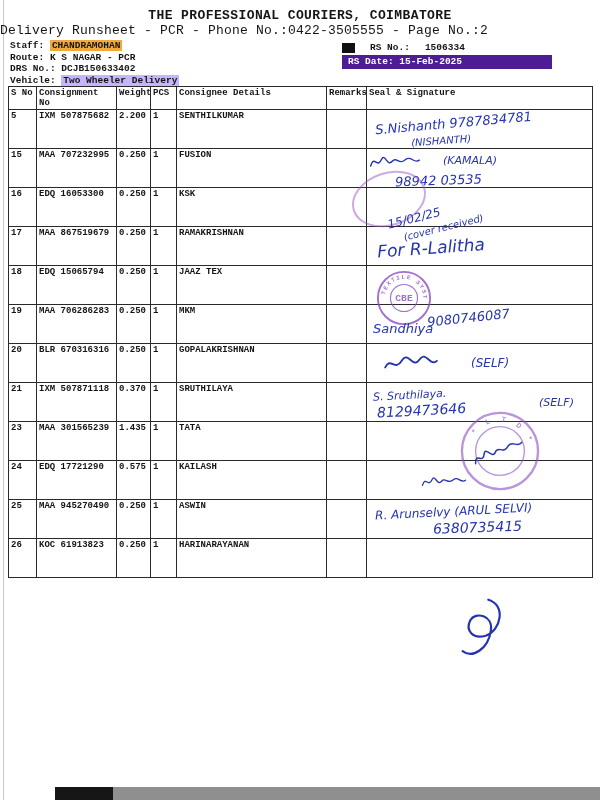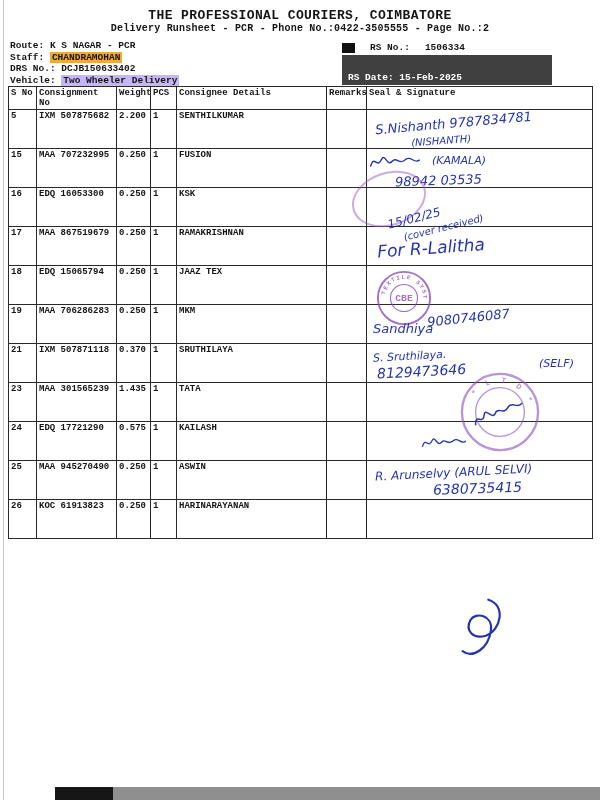--- a/index.html
+++ b/index.html
@@ -1,27 +1,27 @@
 <!DOCTYPE html>
 <html><head>
 <meta charset="utf-8">
 <style>
   html,body{margin:0;padding:0}
   body{width:600px;height:800px;position:relative;background:#ffffff;
        font-family:"Liberation Mono","DejaVu Sans Mono",monospace;color:#151515;overflow:hidden}
   .abs{position:absolute}
   .title{top:8px;left:0;width:100%;text-align:center;font-size:13px;font-weight:700;letter-spacing:.4px}
-  .subtitle{top:23px;left:0;width:100%;text-align:center;font-size:10px;font-weight:700;letter-spacing:.2px}
+  .subtitle{top:23px;left:0;width:100%;text-align:left;font-size:13px;font-weight:400;letter-spacing:.2px}
   .info{left:10px;top:40px;font-size:9.5px;font-weight:700;line-height:11.5px}
   .hl-orange{background:#f2a93b;padding:0 2px}
   .hl-grey{background:#c4b5fd;padding:0 2px}
   .rsbox{left:342px;top:42px;width:212px;font-size:9.5px;font-weight:700}
   .rs1{display:flex;align-items:center;gap:15px;margin-bottom:2px}
   .chip{width:13px;height:10px;background:#111;display:inline-block}
-  .rs2{background:#404040;color:#fff;padding:17px 6px 2px 6px;width:198px}
+  .rs2{background:#4c1d95;color:#fff;padding:1px 6px 2px 6px;width:198px}
   table{position:absolute;left:8px;top:86px;border-collapse:collapse;table-layout:fixed;width:584px}
   th,td{border:1px solid #2a2a2a;font-size:9px;font-weight:700;text-align:left;vertical-align:top;
         padding:1px 2px;overflow:visible}
   th{height:12px}
   td{height:36px}
   td.seal{position:relative}
   .hw{font-family:"DejaVu Sans",sans-serif;font-style:italic;font-weight:400;color:#2434ae;
       white-space:nowrap;line-height:1.1}
   svg.scr use{stroke:#2434ae;stroke-width:1.7;fill:none;stroke-linecap:round}
   .stamp-el{border:2px solid #9a55c6;opacity:.5;border-radius:50%;position:absolute}
@@ -41,26 +41,26 @@
   </defs>
 </svg>
 
 <div class="abs scanline"></div>
 
 <div class="abs title">THE PROFESSIONAL COURIERS, COIMBATORE</div>
 <div class="abs subtitle">Delivery Runsheet - PCR - Phone No.:0422-3505555 - Page No.:2</div>
 
 <div class="abs info">
   <div>
+    <span>Staff:</span>
+    <span class="hl-orange">CHANDRAMOHAN</span>
+  </div>
+  <div>
     <span>Route:</span>
     <span>K S NAGAR - PCR</span>
-  </div>
-  <div>
-    <span>Staff:</span>
-    <span class="hl-orange">CHANDRAMOHAN</span>
   </div>
   <div>
     <span>DRS No.:</span>
     <span>DCJB150633402</span>
   </div>
   <div>
     <span>Vehicle:</span>
     <span class="hl-grey">Two Wheeler Delivery</span>
   </div>
 </div>
@@ -114,21 +114,21 @@
     </tr>
 
     <tr>
       <td>15</td>
       <td>MAA 707232995</td>
       <td>0.250</td>
       <td>1</td>
       <td>FUSION</td>
       <td></td>
       <td class="seal">
-        <div style="display:flex;gap:11px;align-items:center;margin-top:2px">
+        <div style="display:flex;gap:22px;align-items:center;margin-top:2px">
           <svg class="scr" width="52" height="18" viewBox="0 0 62 20">
               <use href="#sig-a"></use>
             </svg>
           <span class="hw" style="font-size:11px">(KAMALA)</span>
         </div>
         <div class="hw" style="font-size:13px;margin:2px 0 0 26px;transform:rotate(-2deg)">98942 03535</div>
       </td>
     </tr>
 
     <tr>
@@ -183,20 +183,36 @@
       <td>0.250</td>
       <td>1</td>
       <td>MKM</td>
       <td></td>
       <td class="seal">
         <div class="hw" style="font-size:13px;transform:rotate(-6deg);margin:1px 0 0 58px">9080746087</div>
         <div class="hw" style="font-size:13px;margin:0 0 0 4px">Sandhiya</div>
       </td>
     </tr>
 
+    <tr>
+      <td>20</td>
+      <td>BLR 670316316</td>
+      <td>0.250</td>
+      <td>1</td>
+      <td>GOPALAKRISHNAN</td>
+      <td></td>
+      <td class="seal">
+        <div style="display:flex;align-items:center;gap:16px;margin:7px 0 0 8px">
+          <svg class="scr" width="78" height="22" viewBox="0 0 62 20">
+              <use href="#sig-b"></use>
+            </svg>
+          <span class="hw" style="font-size:12px">(SELF)</span>
+        </div>
+      </td>
+    </tr>
 
     <tr>
       <td>21</td>
       <td>IXM 507871118</td>
       <td>0.370</td>
       <td>1</td>
       <td>SRUTHILAYA</td>
       <td></td>
       <td class="seal">
         <div class="hw" style="font-size:11px;transform:rotate(-3deg);margin:2px 0 0 4px">S. Sruthilaya.</div>

